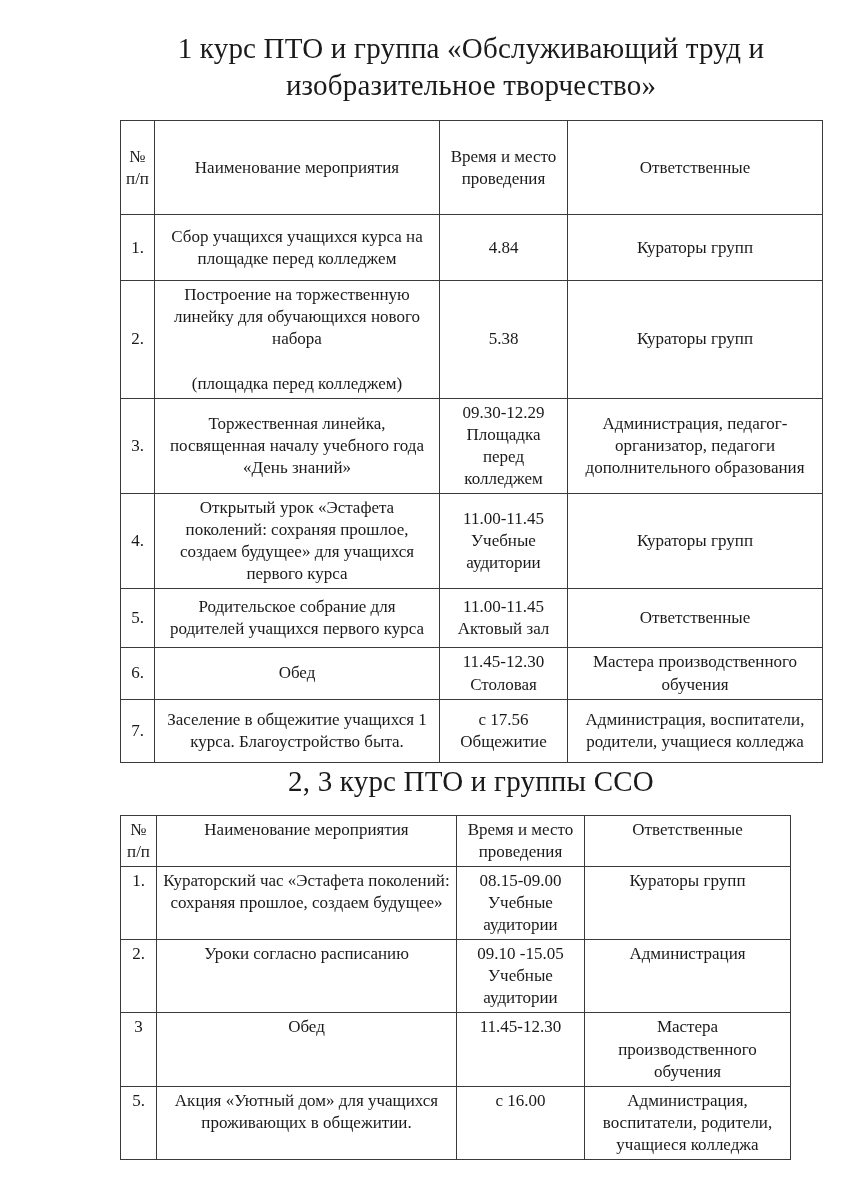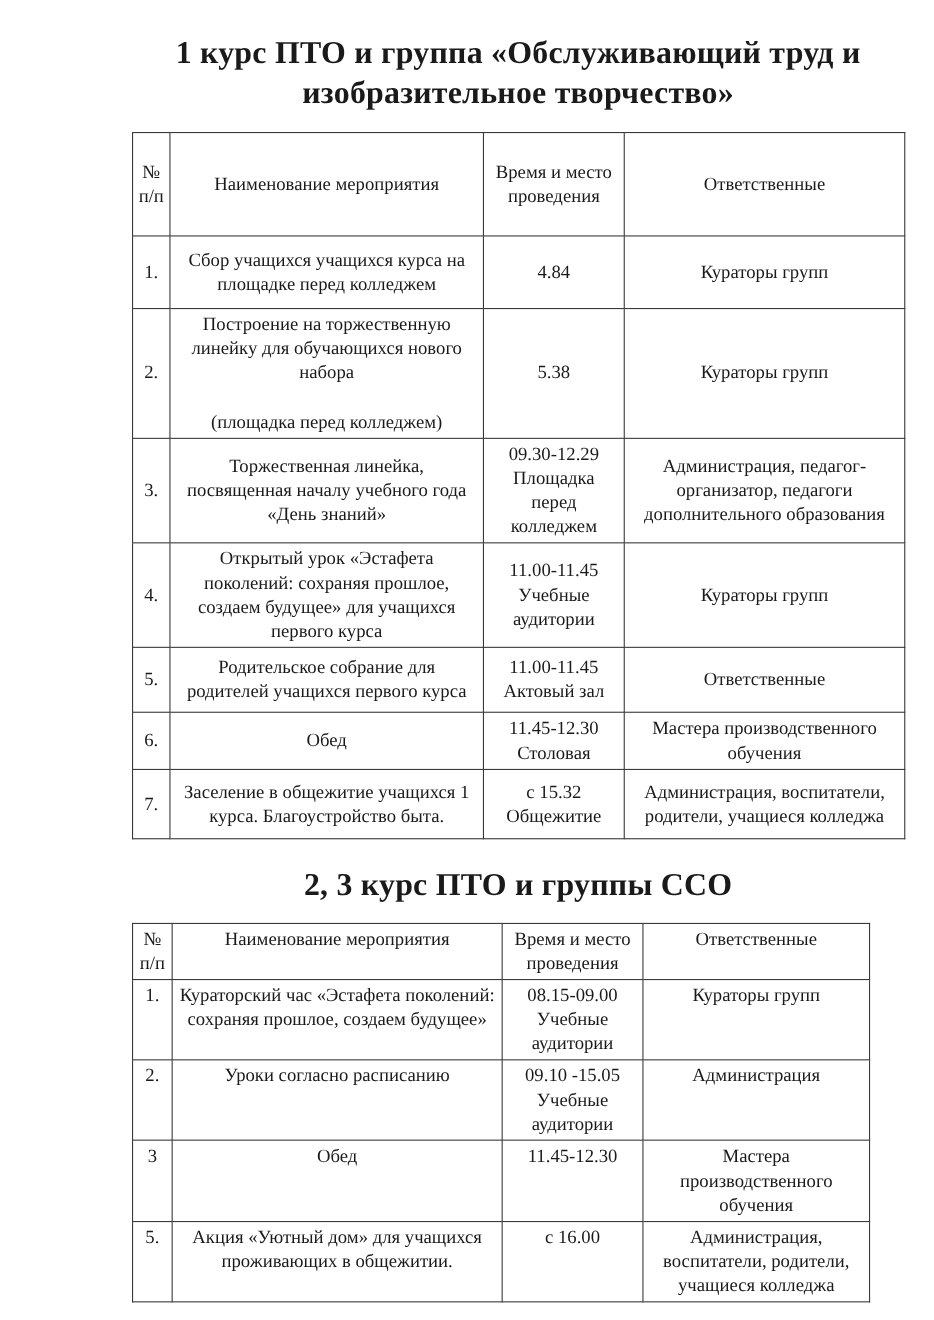--- a/index.html
+++ b/index.html
@@ -14,28 +14,27 @@
     color: #1a1a1a;
     overflow: hidden;
   }
   .page {
     padding-top: 30px;
     margin-left: 120px;
     width: 702px;
   }
   .doc-title {
     font-size: 29px;
-    font-weight: bold;
+    font-weight: normal;
     text-align: center;
     line-height: 1.28;
     margin: 0 0 16px 0;
     letter-spacing: 0.2px;
   }
   .doc-title.second {
-    margin-top: 24px;
     margin-bottom: 15px;
   }
   table {
     border-collapse: collapse;
     table-layout: fixed;
     font-size: 17px;
   }
   table.t1 { width: 702px; }
   table.t2 { width: 670px; }
   td, th {
@@ -124,21 +123,21 @@
       <tr class="r6">
         <td>6.</td>
         <td>Обед</td>
         <td>11.45-12.30
 Столовая</td>
         <td>Мастера производственного обучения</td>
       </tr>
       <tr class="r7">
         <td>7.</td>
         <td>Заселение в общежитие учащихся 1 курса.  Благоустройство быта.</td>
-        <td>с 15.32
+        <td>с 17.56
 Общежитие</td>
         <td>Администрация, воспитатели, родители, учащиеся колледжа</td>
       </tr>
     </tbody>
   </table>
 
   <h1 class="doc-title second">2, 3 курс ПТО и группы ССО</h1>
 
   <table class="t2">
     <colgroup>

